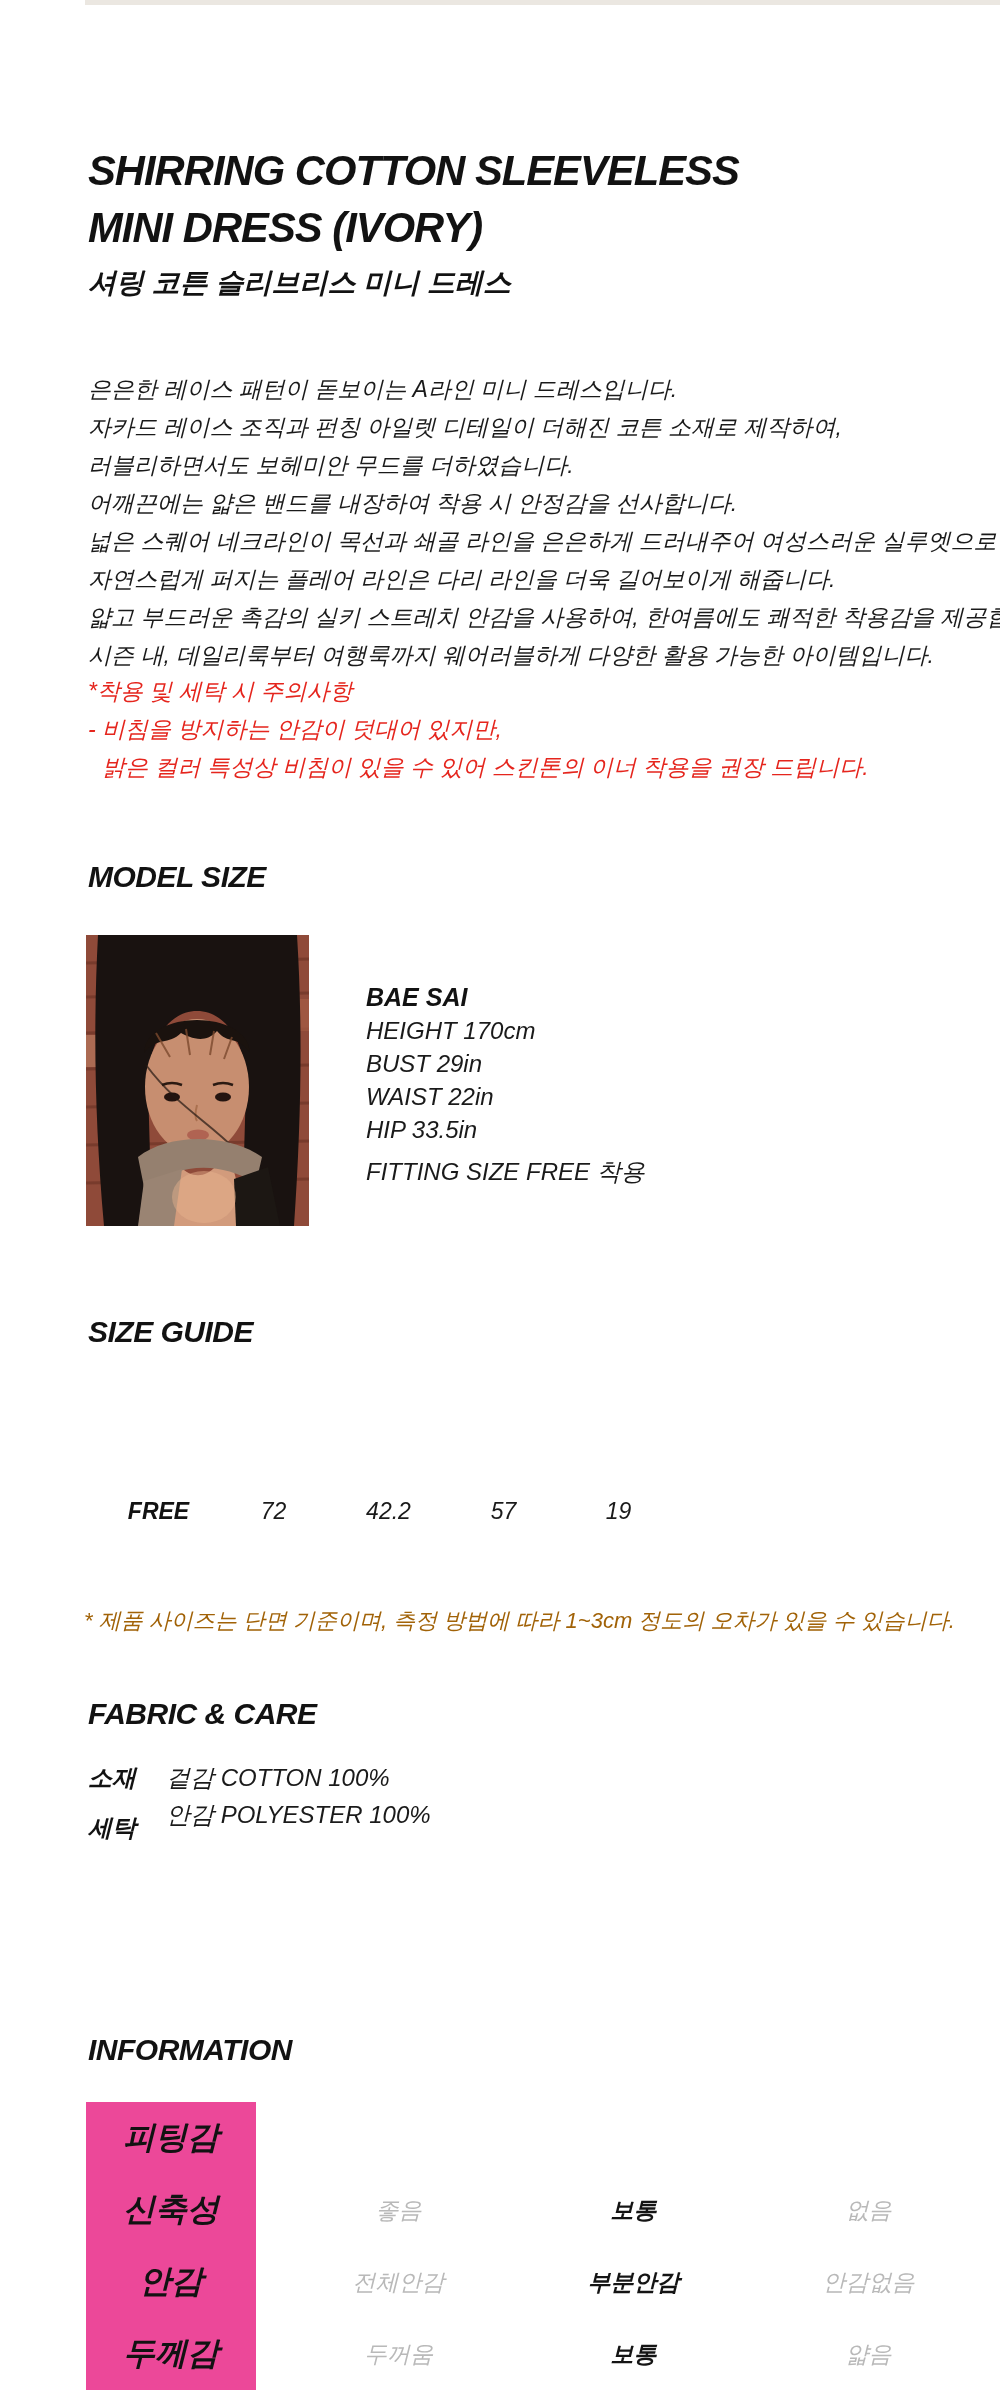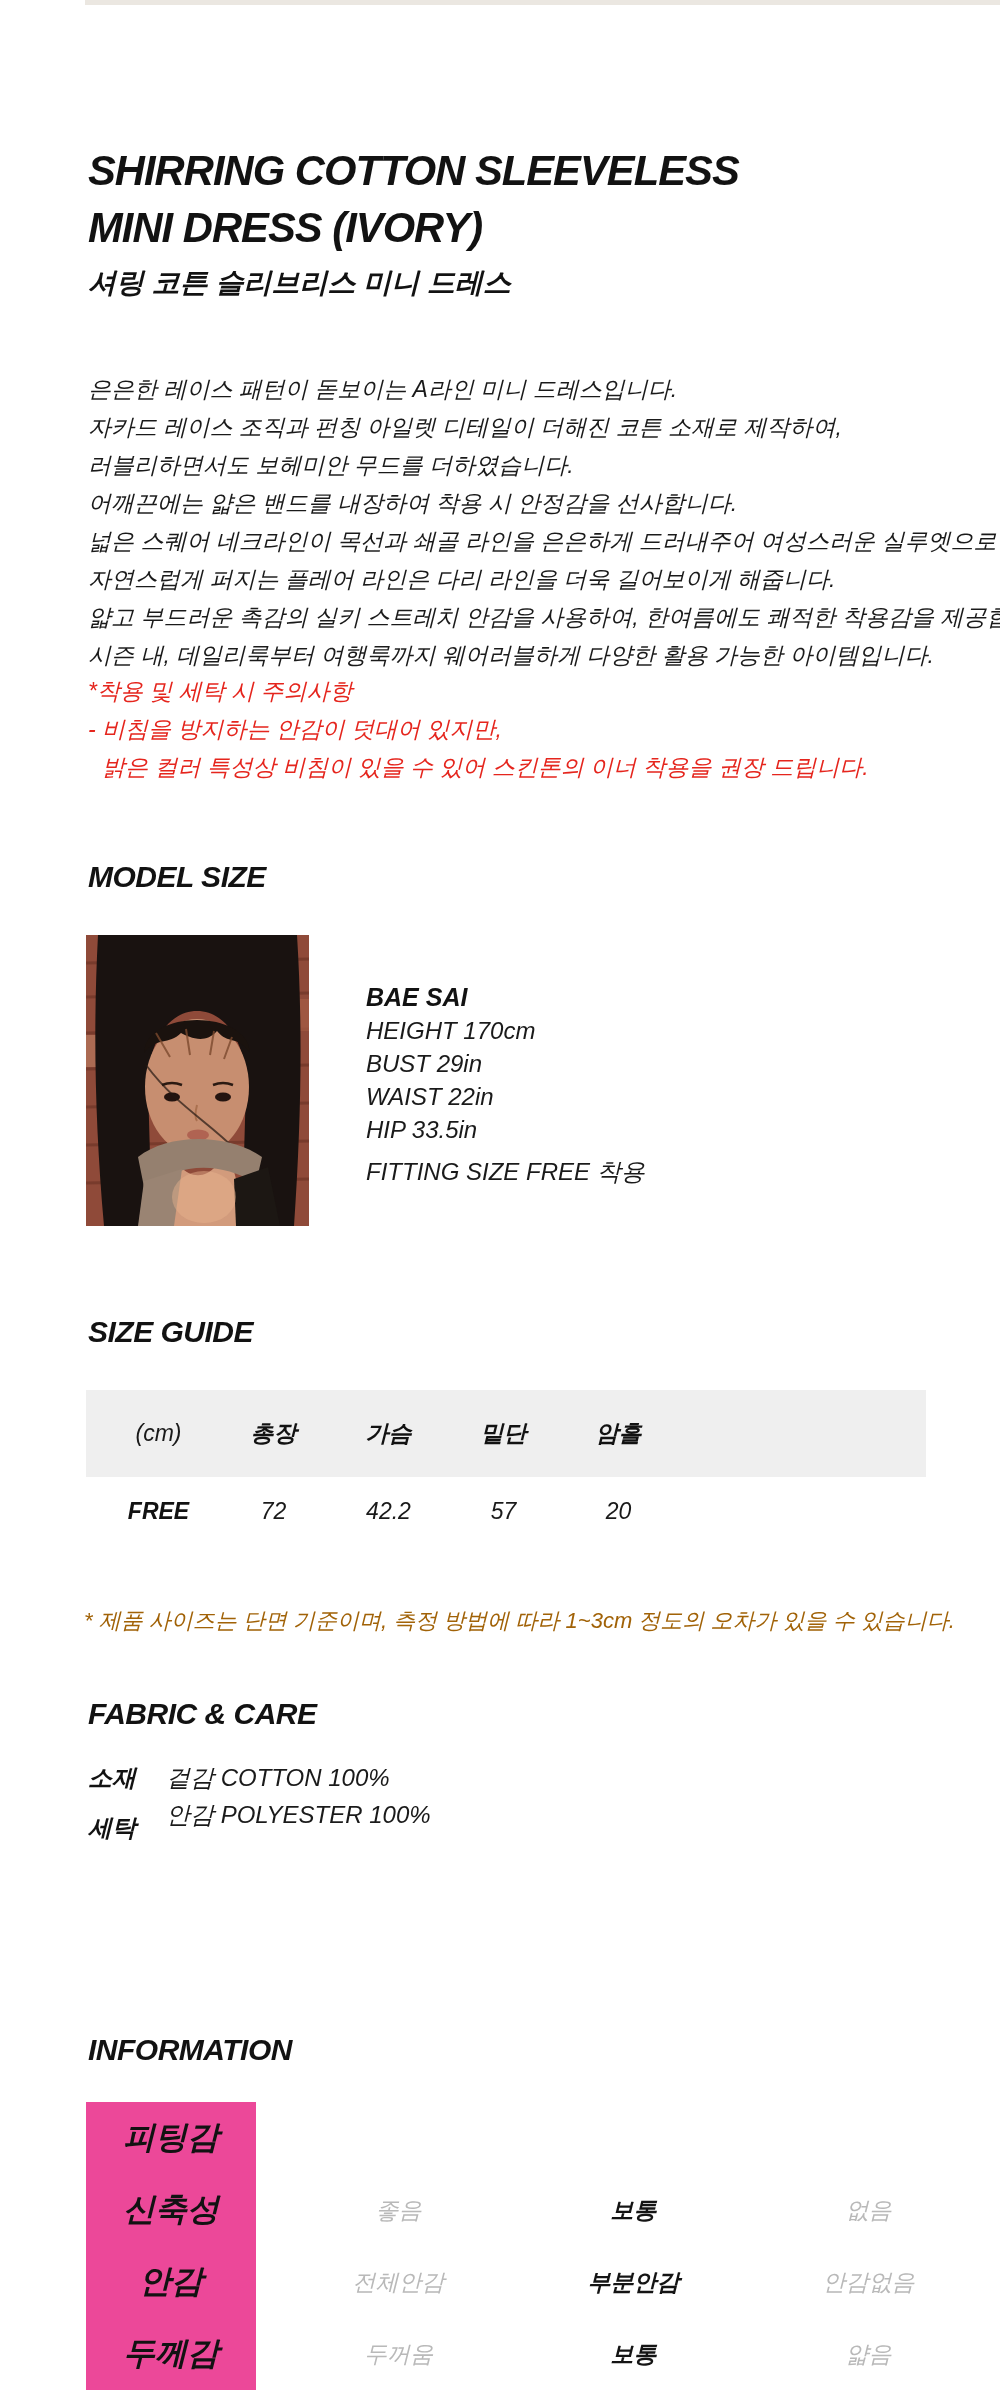--- a/index.html
+++ b/index.html
@@ -167,34 +167,27 @@
     <div class="model-name">BAE SAI</div>
     <div class="model-stat">HEIGHT 170cm</div>
     <div class="model-stat">BUST 29in</div>
     <div class="model-stat">WAIST 22in</div>
     <div class="model-stat">HIP 33.5in</div>
     <div class="model-fitting">FITTING SIZE FREE 착용</div>
   </div>
 
   <div class="h2 size">SIZE GUIDE</div>
 
-  <div class="sg-band">
-    <div class="sg-cell">(cm)</div>
-    <div class="sg-cell bold">총장</div>
-    <div class="sg-cell bold">가슴</div>
-    <div class="sg-cell bold">밑단</div>
-    <div class="sg-cell bold">암홀</div>
-  </div>
 
   <div class="sg-row">
     <div class="sg-cell bold">FREE</div>
     <div class="sg-cell">72</div>
     <div class="sg-cell">42.2</div>
     <div class="sg-cell">57</div>
-    <div class="sg-cell">20</div>
+    <div class="sg-cell">19</div>
   </div>
 
   <div class="sg-note">* 제품 사이즈는 단면 기준이며, 측정 방법에 따라 1~3cm 정도의 오차가 있을 수 있습니다.</div>
 
   <div class="h2 fabric">FABRIC &amp; CARE</div>
 
   <div class="fc-row r1">
     <div class="fc-label">소재</div>
     <div class="fc-lines">
       <div>겉감 COTTON 100%</div>

